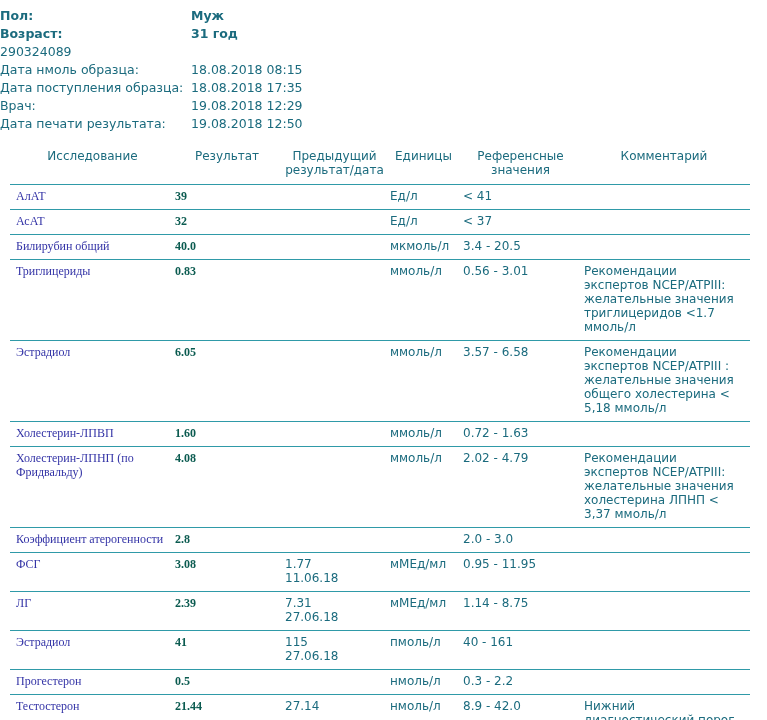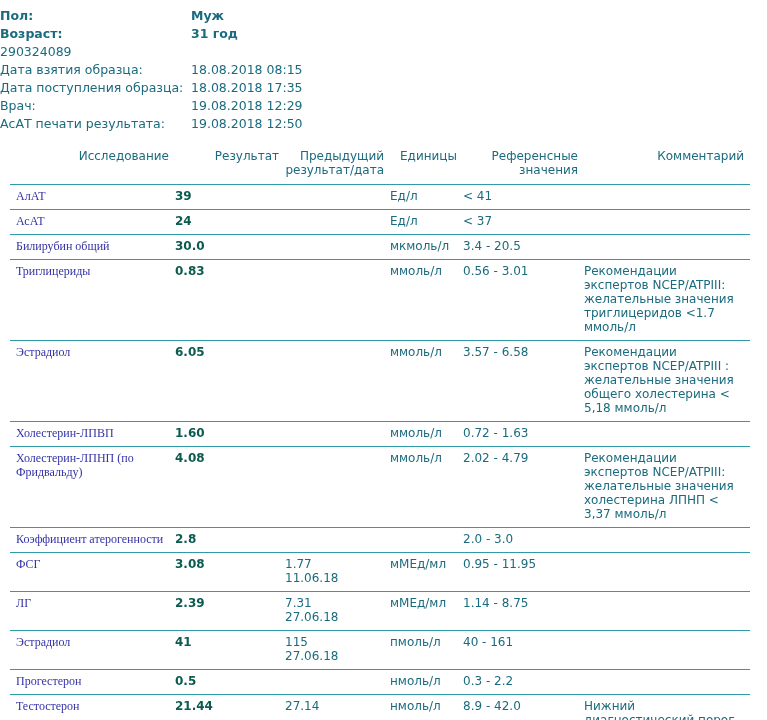--- a/index.html
+++ b/index.html
@@ -43,73 +43,73 @@
     font-size:12px;
     color:var(--teal-text);
   }
   col.c1{width:165px;}
   col.c2{width:110px;}
   col.c3{width:105px;}
   col.c4{width:73px;}
   col.c5{width:121px;}
   col.c6{width:166px;}
   table.results th{
-    text-align:right;
+    text-align:center;
     vertical-align:top;
     font-weight:normal;
     padding:3px 6px 7px 0;
     line-height:14px;
     border-bottom:1px solid var(--divider-teal);
     margin-left:25px;
   }
   table.results td{
     vertical-align:top;
     padding:4px 6px 6px 0;
     line-height:14px;
     border-bottom:1px solid var(--divider-teal);
   }
   table.results th:first-child,
   table.results td:first-child{padding-left:6px;}
   table.results tbody tr:last-child td{
     border-bottom:2px solid var(--bottom-line-blue);
   }
   td.c-name{color:var(--test-name-blue);font-family:Liberation Serif, serif;}
-  td.c-result{color:var(--result-green);font-weight:bold;}
+  td.c-result{color:var(--result-green);font-weight:bold;font-family:Liberation Serif, serif;}
 </style>
 </head>
 <body>
 
 <div class="page">
 
   <section class="patient">
       <div class="prow bold">
         <span class="plabel">Пол:</span>
         <span class="pvalue">Муж</span>
       </div>
       <div class="prow bold">
         <span class="plabel">Возраст:</span>
         <span class="pvalue">31 год</span>
       </div>
       <div class="prow">
         <span class="pvalue">290324089</span>
       </div>
       <div class="prow">
-        <span class="plabel">Дата взятия образца:</span>
+        <span class="plabel">Дата нмоль образца:</span>
         <span class="pvalue">18.08.2018 08:15</span>
       </div>
       <div class="prow">
         <span class="plabel">Дата поступления образца:</span>
         <span class="pvalue">18.08.2018 17:35</span>
       </div>
       <div class="prow">
         <span class="plabel">Врач:</span>
         <span class="pvalue">19.08.2018 12:29</span>
       </div>
       <div class="prow">
-        <span class="plabel">АсАТ печати результата:</span>
+        <span class="plabel">Дата печати результата:</span>
         <span class="pvalue">19.08.2018 12:50</span>
       </div>
     </section>
 
   <table class="results">
     <colgroup>
       <col class="c1">
         <col class="c2">
         <col class="c3">
         <col class="c4">
@@ -130,29 +130,29 @@
         <tr>
           <td class="c-name">АлАТ</td>
           <td class="c-result">39</td>
           <td class="c-prev"></td>
           <td class="c-units">Ед/л</td>
           <td class="c-ref">&lt; 41</td>
           <td class="c-comment"></td>
         </tr>
         <tr>
           <td class="c-name">АсАТ</td>
-          <td class="c-result">24</td>
+          <td class="c-result">32</td>
           <td class="c-prev"></td>
           <td class="c-units">Ед/л</td>
           <td class="c-ref">&lt; 37</td>
           <td class="c-comment"></td>
         </tr>
         <tr>
           <td class="c-name">Билирубин общий</td>
-          <td class="c-result">30.0</td>
+          <td class="c-result">40.0</td>
           <td class="c-prev"></td>
           <td class="c-units">мкмоль/л</td>
           <td class="c-ref">3.4 - 20.5</td>
           <td class="c-comment"></td>
         </tr>
         <tr>
           <td class="c-name">Триглицериды</td>
           <td class="c-result">0.83</td>
           <td class="c-prev"></td>
           <td class="c-units">ммоль/л</td>

